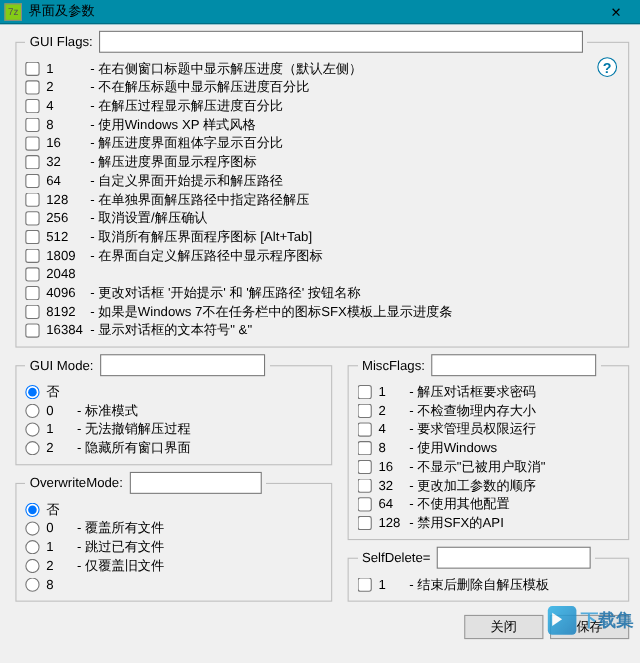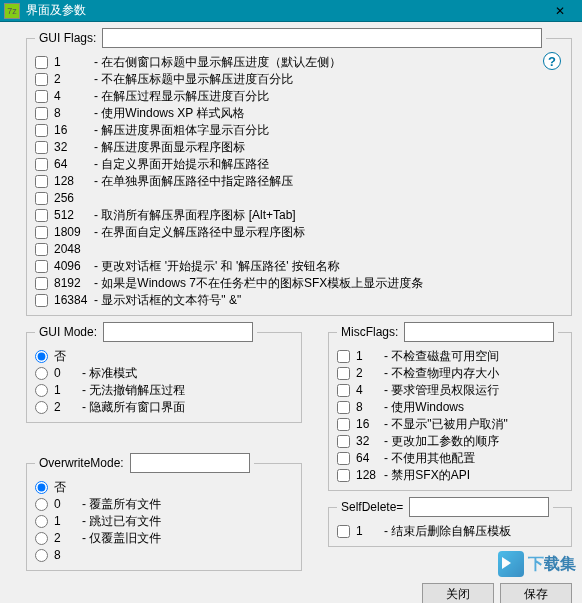--- a/index.html
+++ b/index.html
@@ -24,30 +24,30 @@
   }
   .titlebar .appicon {
     width: 16px; height: 16px;
     background: #84cc16;
     border: 1px solid #888;
     font-size: 9px;
     display: flex; align-items: center; justify-content: center;
     margin-right: 6px;
     color: #555;
   }
-  .titlebar .title { flex: 1; color: #ffffff; }
+  .titlebar .title { flex: 1; color: #000000; }
   .titlebar .closebtn {
     width: 40px; height: 20px;
     display: flex; align-items: center; justify-content: center;
     color: #000;
   }
   .content { padding: 6px 10px 4px 10px; }
   fieldset {
     border: 1px solid #bfbfbf;
-    margin: 0 0 6px 16px;
+    margin: 0 0 6px 4px;
     padding: 6px 8px 6px 8px;
     position: relative;
   }
   legend {
     padding: 0 4px;
     display: flex;
     align-items: center;
     gap: 6px;
   }
   legend .legend-label { white-space: nowrap; }
@@ -79,21 +79,21 @@
     width: 18px; height: 18px;
     border: 1.5px solid #0078a8;
     border-radius: 50%;
     color: #0078a8;
     font-weight: bold;
     font-size: 13px;
     display: flex; align-items: center; justify-content: center;
     background: #fff;
   }
   .cols { display: flex; gap: 10px; }
-  .col-left { flex: 1; display: flex; flex-direction: column; gap: 24px; }
+  .col-left { flex: 1; display: flex; flex-direction: column; }
   .col-right { width: 260px; display: flex; flex-direction: column; }
   .btnrow {
     display: flex; justify-content: flex-end; gap: 6px;
     padding: 2px 10px 6px 0;
   }
   button.winbtn {
     min-width: 72px; height: 22px;
     border: 1px solid #999;
     background: #e1e1e1;
     font-family: inherit; font-size: 12px;
@@ -179,20 +179,21 @@
           <span>- 自定义界面开始提示和解压路径</span>
         </label>
         <label class="flag-row">
           <input type="checkbox" style="">
           <span class="flag-key">128</span>
           <span>- 在单独界面解压路径中指定路径解压</span>
         </label>
         <label class="flag-row">
           <input type="checkbox" style="">
           <span class="flag-key">256</span>
+          <span>- 取消设置/解压确认</span>
         </label>
         <label class="flag-row">
           <input type="checkbox" style="">
           <span class="flag-key">512</span>
           <span>- 取消所有解压界面程序图标 [Alt+Tab]</span>
         </label>
         <label class="flag-row">
           <input type="checkbox" style="">
           <span class="flag-key">1809</span>
           <span>- 在界面自定义解压路径中显示程序图标</span>
@@ -289,21 +290,21 @@
 
       <fieldset>
         <legend>
           <span class="legend-label">MiscFlags:</span>
           <input type="text" style="width: 150px;" value="">
         </legend>
         <div id="misc-flags-list">
             <label class="flag-row">
               <input type="checkbox" style="">
               <span class="flag-key-narrow">1</span>
-              <span>- 不检查磁盘可用空间</span>
+              <span>- 解压对话框要求密码</span>
             </label>
             <label class="flag-row">
               <input type="checkbox" style="">
               <span class="flag-key-narrow">2</span>
               <span>- 不检查物理内存大小</span>
             </label>
             <label class="flag-row">
               <input type="checkbox" style="">
               <span class="flag-key-narrow">4</span>
               <span>- 要求管理员权限运行</span>

